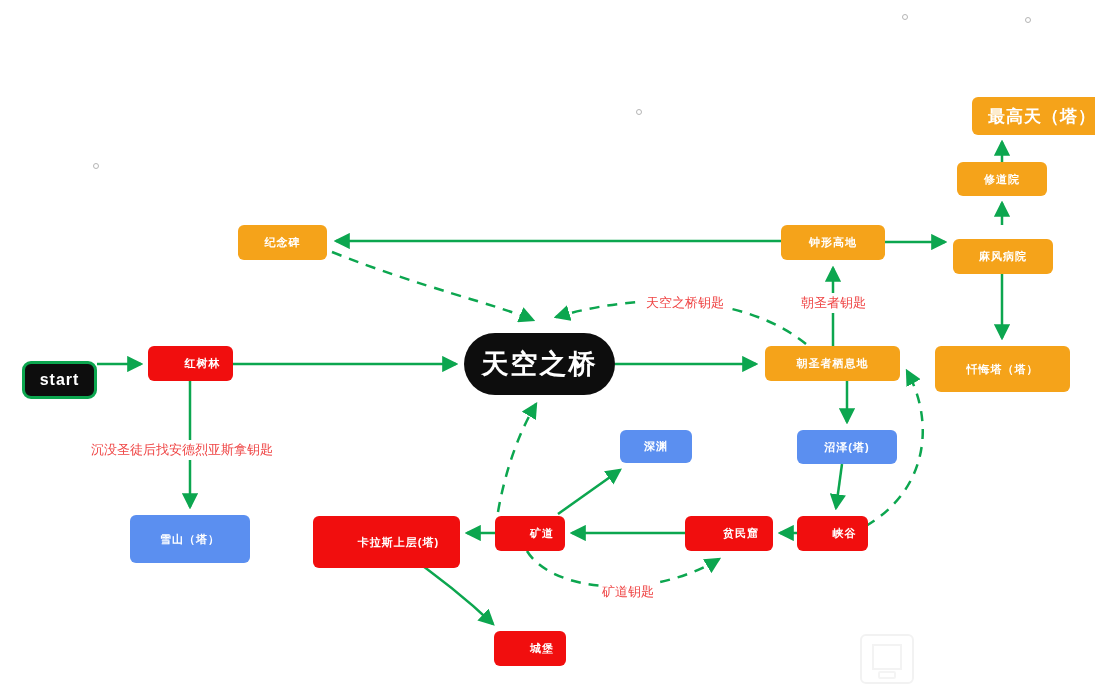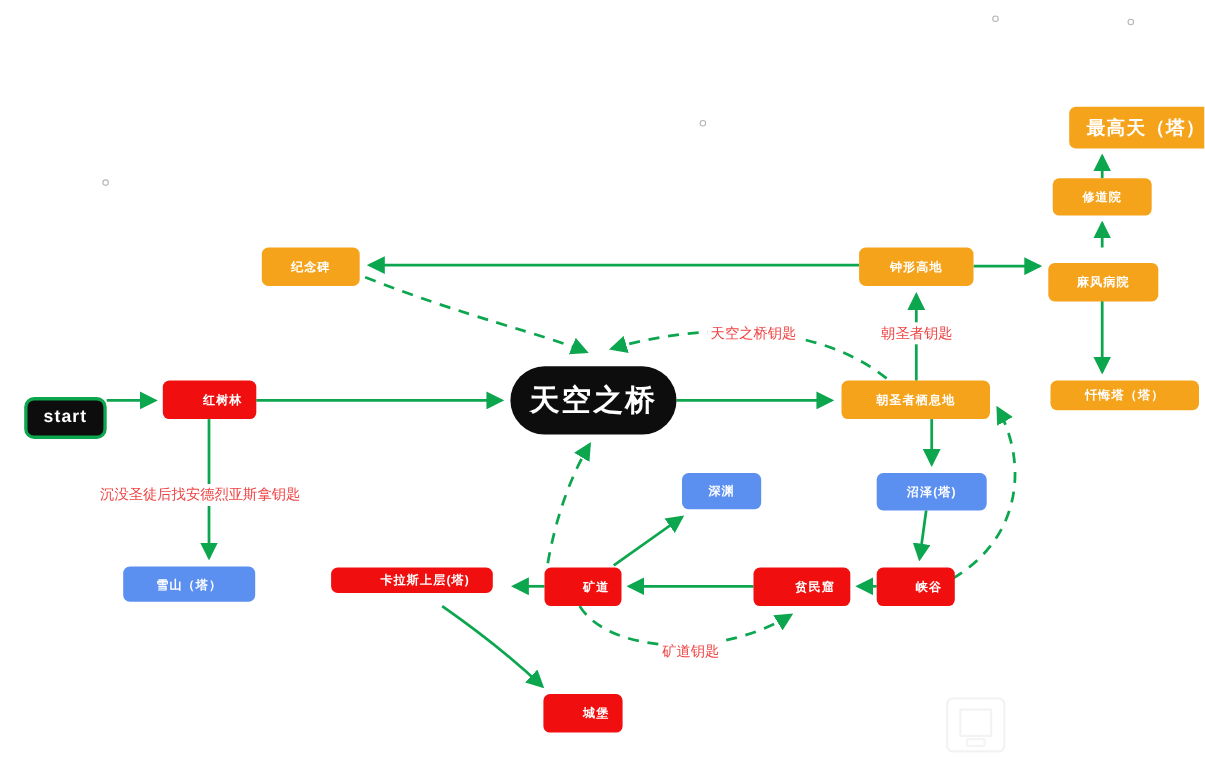--- a/index.html
+++ b/index.html
@@ -104,45 +104,45 @@
     </div>
   <div class="node orange" style="left:953px;top:239px;width:100px;height:35px;">
       <span>麻风病院</span>
     </div>
   <div class="node orange" style="left:957px;top:162px;width:90px;height:34px;">
       <span>修道院</span>
     </div>
   <div class="node orange" style="left:972px;top:97px;width:140px;height:38px;font-size:17px;">
       <span>最高天（塔）</span>
     </div>
-  <div class="node orange" style="left:955px;top:346px;width:135px;height:27px;">
+  <div class="node orange" style="left:935px;top:346px;width:135px;height:46px;">
       <span>忏悔塔（塔）</span>
     </div>
   <div class="node orange" style="left:765px;top:346px;width:135px;height:35px;">
       <span>朝圣者栖息地</span>
     </div>
   <div class="node blue" style="left:797px;top:430px;width:100px;height:34px;">
       <span>沼泽(塔)</span>
     </div>
   <div class="node blue" style="left:620px;top:430px;width:72px;height:33px;justify-content:center;">
       <span>深渊</span>
     </div>
   <div class="node red" style="left:797px;top:516px;width:71px;height:35px;">
       <span>峡谷</span>
     </div>
   <div class="node red" style="left:685px;top:516px;width:88px;height:35px;">
       <span>贫民窟</span>
     </div>
   <div class="node red" style="left:495px;top:516px;width:70px;height:35px;">
       <span>矿道</span>
     </div>
-  <div class="node red" style="left:301px;top:516px;width:147px;height:23px;">
+  <div class="node red" style="left:313px;top:516px;width:147px;height:52px;">
       <span>卡拉斯上层(塔)</span>
     </div>
-  <div class="node blue" style="left:112px;top:515px;width:120px;height:32px;text-align:center;">
+  <div class="node blue" style="left:130px;top:515px;width:120px;height:48px;text-align:center;">
       <span>雪山（塔）</span>
     </div>
   <div class="node red" style="left:494px;top:631px;width:72px;height:35px;">
       <span>城堡</span>
     </div>
 
   <div class="dot" style="left:93px;top:163px;"></div>
   <div class="dot" style="left:636px;top:109px;"></div>
   <div class="dot" style="left:902px;top:14px;"></div>
   <div class="dot" style="left:1025px;top:17px;"></div>

